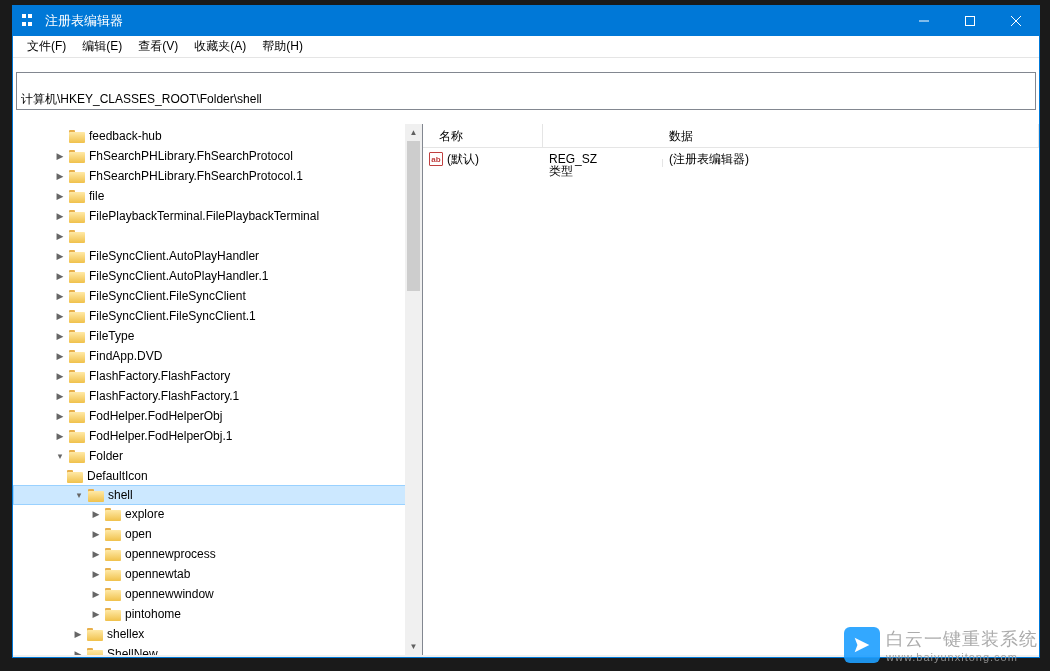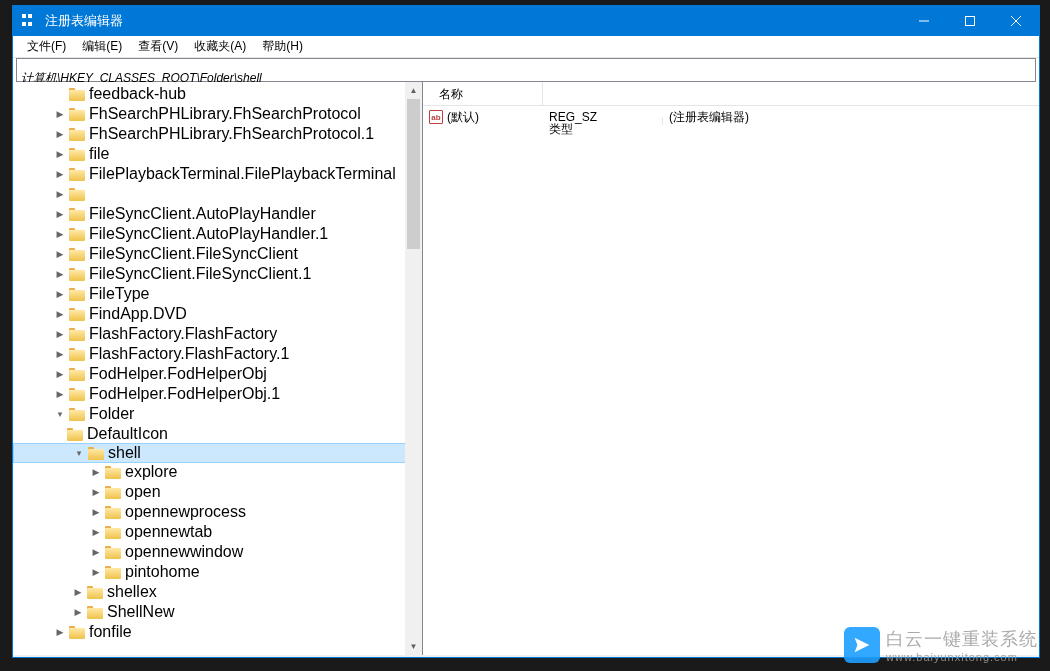--- a/index.html
+++ b/index.html
@@ -6,33 +6,33 @@
 body { background: #1a1a1a; width: 1050px; height: 671px; overflow: hidden; position: relative; }
 .window { position: absolute; top: 5px; left: 12px; width: 1028px; height: 653px; background: #fff; border: 1px solid #0078d7; display: flex; flex-direction: column; }
 .titlebar { height: 30px; background: #0078d7; display: flex; align-items: center; color: #fff; }
 .titlebar-icon { width: 16px; height: 16px; margin: 0 8px; display: flex; flex-wrap: wrap; }
 .titlebar-icon span { width: 4px; height: 4px; background: #fff; margin: 1px; }
 .titlebar-title { flex: 1; font-size: 13px; }
 .titlebar-btns { display: flex; }
 .titlebar-btn { width: 46px; height: 30px; display: flex; align-items: center; justify-content: center; color: #fff; }
 .menubar { height: 22px; background: #fff; display: flex; align-items: center; padding: 0 6px; border-bottom: 1px solid #e5e5e5; }
 .menu-item { padding: 2px 8px; cursor: default; font-size: 12px; }
-.addressbar { height: 22px; border: 1px solid #828790; margin: 0 3px; padding: 11px 4px; background: #fff; font-size: 12px; font-style: italic; }
+.addressbar { height: 22px; border: 1px solid #828790; margin: 14px 3px; padding: 18px 4px; background: #fff; font-size: 12px; }
 .content { flex: 1; display: flex; overflow: hidden; }
 .tree-pane { width: 410px; border-right: 1px solid #828790; position: relative; overflow: hidden; background: #fff; }
 .tree-scroll { height: 100%; overflow-y: hidden; }
 .tree { padding: 2px 0; }
 .node { display: flex; align-items: center; height: 20px; cursor: default; white-space: nowrap; }
 .node.selected { background: #cce8ff; border: 1px solid #99d1ff; height: 20px; margin: -1px 0; }
 .expander { width: 14px; height: 14px; display: flex; align-items: center; justify-content: center; color: #666; font-size: 9px; cursor: pointer; }
 .expander.empty { visibility: hidden; }
 .folder-icon { width: 16px; height: 14px; margin: 0 4px 0 2px; position: relative; }
 .folder-icon::before { content: ""; position: absolute; top: 1px; left: 0; width: 6px; height: 3px; background: #e8b04b; border-radius: 1px 1px 0 0; }
 .folder-icon::after { content: ""; position: absolute; top: 3px; left: 0; width: 16px; height: 11px; background: linear-gradient(#ffe9a6, #f0c14b); border-radius: 1px; }
-.node-label { font-size: 16px; padding-right: 4px; }
+.node-label { font-size: 12px; padding-right: 4px; }
 .vscroll { position: absolute; right: 0; top: 0; width: 17px; height: 100%; background: #f0f0f0; }
 .vscroll-btn { width: 17px; height: 17px; background: #f0f0f0; display: flex; align-items: center; justify-content: center; color: #606060; font-size: 8px; }
 .vscroll-thumb { position: absolute; top: 17px; left: 2px; width: 13px; height: 150px; background: #cdcdcd; }
 .values-pane { flex: 1; background: #fff; overflow: hidden; }
 .values-header { display: flex; height: 24px; border-bottom: 1px solid #e5e5e5; }
 .col-header { padding: 4px 6px; font-size: 12px; border-right: 1px solid #e5e5e5; cursor: default; }
 .col-header.name { width: 120px; padding-left: 16px; }
 .col-header.type { width: 120px; margin-top: 35px; }
 .col-header.data { flex: 1; }
 .value-row { display: flex; height: 22px; align-items: center; }
@@ -240,20 +240,21 @@
         <div class="vscroll-btn">▲</div>
         <div class="vscroll-thumb"></div>
         <div class="vscroll-btn" style="position:absolute;bottom:0">▼</div>
       </div>
     </div>
 
     <div class="values-pane">
       <div class="values-header">
         <div class="col-header name">名称</div>
         <div class="col-header type">类型</div>
+        <div class="col-header data">数据</div>
       </div>
       <div id="values-body">
           <div class="value-row">
             <div class="cell name">
               <span class="reg-icon">ab</span>
               <span>(默认)</span>
             </div>
             <div class="cell type">REG_SZ</div>
             <div class="cell data">(注册表编辑器)</div>
           </div>

